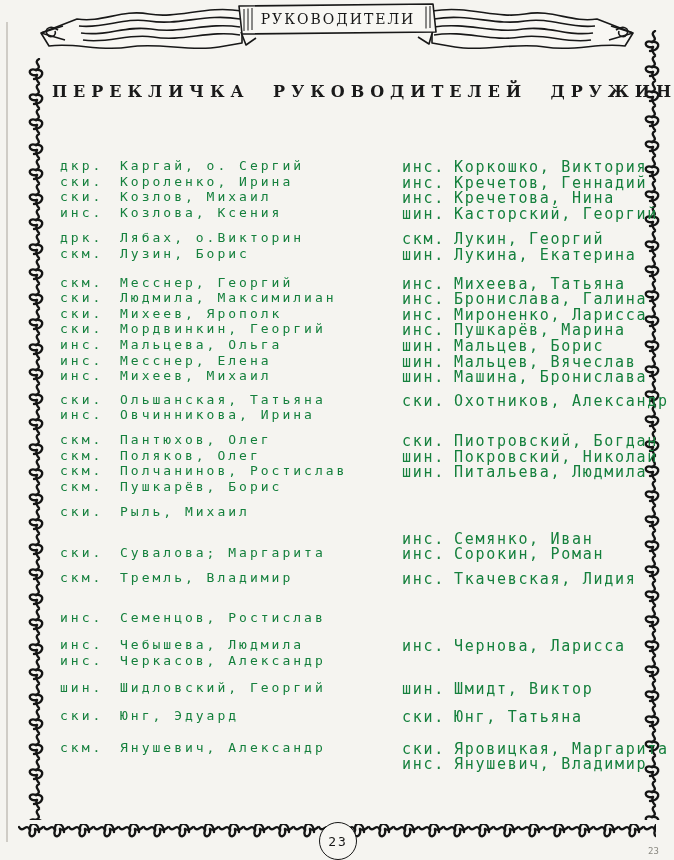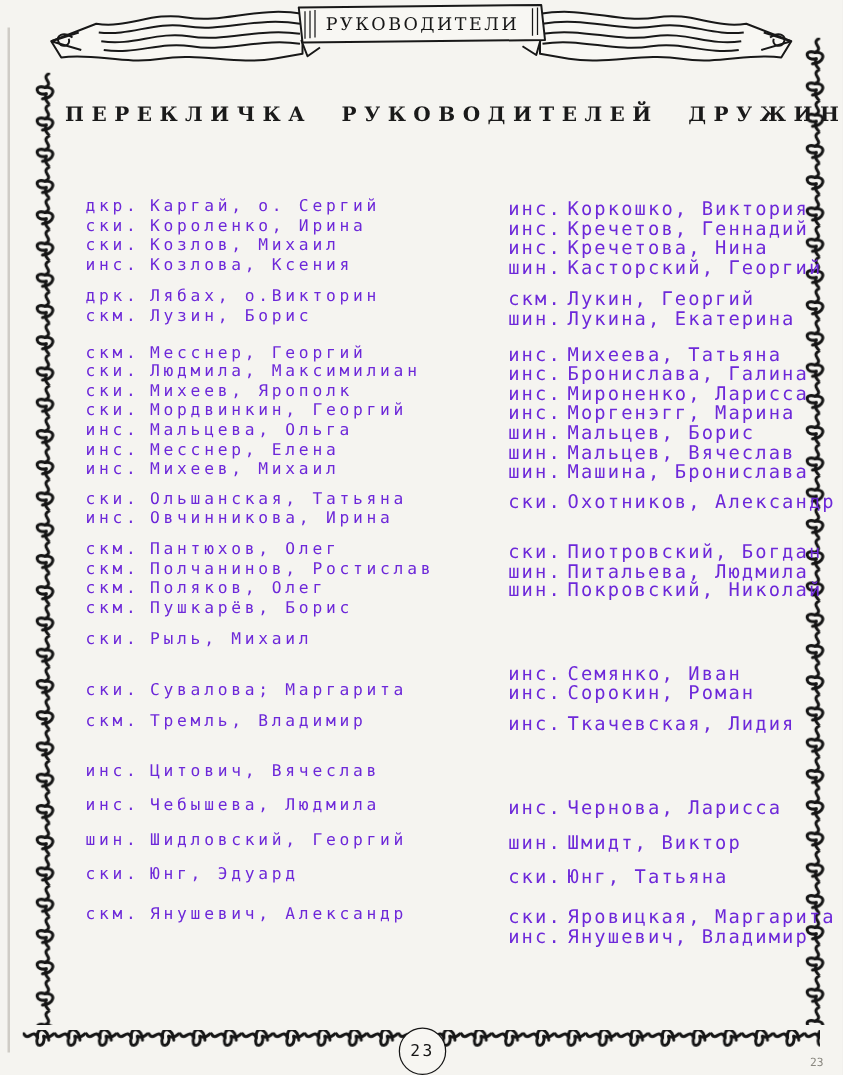--- a/index.html
+++ b/index.html
@@ -24,21 +24,21 @@
   .page-title{
     position:absolute;left:52px;top:82px;white-space:nowrap;
     font-family:"DejaVu Serif",serif;font-size:16px;font-weight:bold;
     letter-spacing:6px;word-spacing:12px;color:#1a1a1a;
   }
 
   
   .roster{position:absolute;left:60px;top:158px;width:586px;}
   .row{position:relative;height:15.6px;}
   .cell{position:absolute;top:0;white-space:nowrap;
-    font-family:"DejaVu Sans Mono",monospace;font-size:13px;letter-spacing:3px;color:#6d28d9;text-align:center;}
+    font-family:"DejaVu Sans Mono",monospace;font-size:13px;letter-spacing:3px;color:#15803d;}
   .cell.left{left:0;}
   .cell.right{left:342px;font-size:15px;letter-spacing:1.7px;}
   .prefix{display:inline-block;width:60px;}
   .cell.right .prefix{width:52px;}
 
   
   .page-badge{
     position:absolute;left:319px;top:822px;width:36px;height:36px;
     border:1.6px solid #161616;border-radius:50%;background:#f7f6f2;
     display:flex;align-items:center;justify-content:center;
@@ -164,21 +164,21 @@
       <div class="row">
         <div class="cell left"><span class="prefix">ски.</span><span class="name">Людмила, Максимилиан</span></div>
         <div class="cell right"><span class="prefix">инс.</span><span class="name">Бронислава, Галина</span></div>
       </div>
       <div class="row">
         <div class="cell left"><span class="prefix">ски.</span><span class="name">Михеев, Ярополк</span></div>
         <div class="cell right"><span class="prefix">инс.</span><span class="name">Мироненко, Ларисса</span></div>
       </div>
       <div class="row">
         <div class="cell left"><span class="prefix">ски.</span><span class="name">Мордвинкин, Георгий</span></div>
-        <div class="cell right"><span class="prefix">инс.</span><span class="name">Моргенэгг, Марина</span></div>
+        <div class="cell right"><span class="prefix">инс.</span><span class="name">Пушкарёв, Марина</span></div>
       </div>
       <div class="row">
         <div class="cell left"><span class="prefix">инс.</span><span class="name">Мальцева, Ольга</span></div>
         <div class="cell right"><span class="prefix">шин.</span><span class="name">Мальцев, Борис</span></div>
       </div>
       <div class="row">
         <div class="cell left"><span class="prefix">инс.</span><span class="name">Месснер, Елена</span></div>
         <div class="cell right"><span class="prefix">шин.</span><span class="name">Мальцев, Вячеслав</span></div>
       </div>
       <div class="row">
@@ -192,28 +192,28 @@
       </div>
       <div class="row">
         <div class="cell left"><span class="prefix">инс.</span><span class="name">Овчинникова, Ирина</span></div>
       </div>
       <div style="height: 9px;"></div>
       <div class="row">
         <div class="cell left"><span class="prefix">скм.</span><span class="name">Пантюхов, Олег</span></div>
         <div class="cell right"><span class="prefix">ски.</span><span class="name">Пиотровский, Богдан</span></div>
       </div>
       <div class="row">
+        <div class="cell left"><span class="prefix">скм.</span><span class="name">Поляков, Олег</span></div>
+        <div class="cell right"><span class="prefix">шин.</span><span class="name">Покровский, Николай</span></div>
+      </div>
+      <div class="row">
         <div class="cell left"><span class="prefix">скм.</span><span class="name">Полчанинов, Ростислав</span></div>
         <div class="cell right"><span class="prefix">шин.</span><span class="name">Питальева, Людмила</span></div>
       </div>
       <div class="row">
-        <div class="cell left"><span class="prefix">скм.</span><span class="name">Поляков, Олег</span></div>
-        <div class="cell right"><span class="prefix">шин.</span><span class="name">Покровский, Николай</span></div>
-      </div>
-      <div class="row">
         <div class="cell left"><span class="prefix">скм.</span><span class="name">Пушкарёв, Борис</span></div>
       </div>
       <div style="height: 10px;"></div>
       <div class="row">
         <div class="cell left"><span class="prefix">ски.</span><span class="name">Рыль, Михаил</span></div>
       </div>
       <div style="height: 10px;"></div>
       <div class="row">
         <div class="cell right"><span class="prefix">инс.</span><span class="name">Семянко, Иван</span></div>
       </div>
@@ -222,26 +222,29 @@
         <div class="cell right"><span class="prefix">инс.</span><span class="name">Сорокин, Роман</span></div>
       </div>
       <div style="height: 9px;"></div>
       <div class="row">
         <div class="cell left"><span class="prefix">скм.</span><span class="name">Тремль, Владимир</span></div>
         <div class="cell right"><span class="prefix">инс.</span><span class="name">Ткачевская, Лидия</span></div>
       </div>
       <div style="height: 14px;"></div>
       <div style="height: 10px;"></div>
       <div class="row">
-        <div class="cell left"><span class="prefix">инс.</span><span class="name">Цитович, Вячеслав</span></div>
+        <div class="cell left"><span class="prefix">инс.</span><span class="name">Семенцов, Ростислав</span></div>
       </div>
       <div style="height: 12px;"></div>
       <div class="row">
         <div class="cell left"><span class="prefix">инс.</span><span class="name">Чебышева, Людмила</span></div>
         <div class="cell right"><span class="prefix">инс.</span><span class="name">Чернова, Ларисса</span></div>
+      </div>
+      <div class="row">
+        <div class="cell left"><span class="prefix">инс.</span><span class="name">Черкасов, Александр</span></div>
       </div>
       <div style="height: 12px;"></div>
       <div class="row">
         <div class="cell left"><span class="prefix">шин.</span><span class="name">Шидловский, Георгий</span></div>
         <div class="cell right"><span class="prefix">шин.</span><span class="name">Шмидт, Виктор</span></div>
       </div>
       <div style="height: 12px;"></div>
       <div class="row">
         <div class="cell left"><span class="prefix">ски.</span><span class="name">Юнг, Эдуард</span></div>
         <div class="cell right"><span class="prefix">ски.</span><span class="name">Юнг, Татьяна</span></div>

